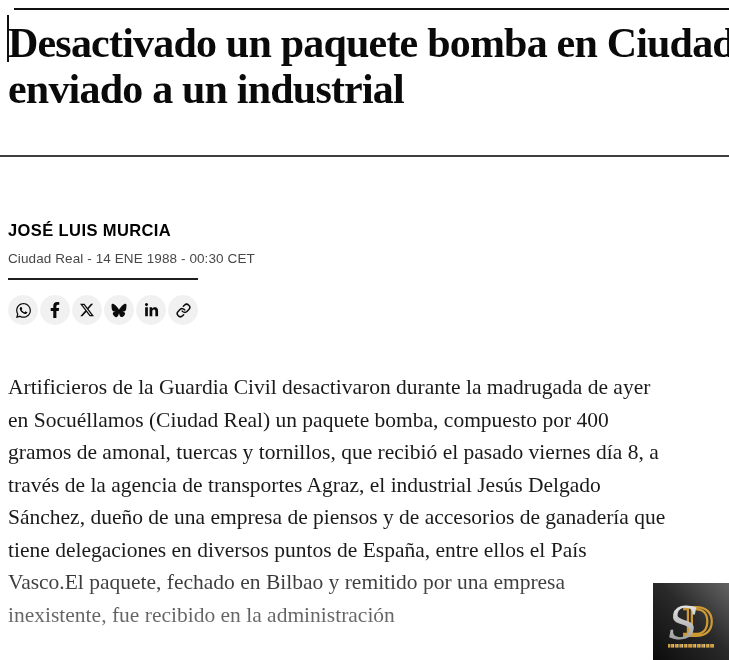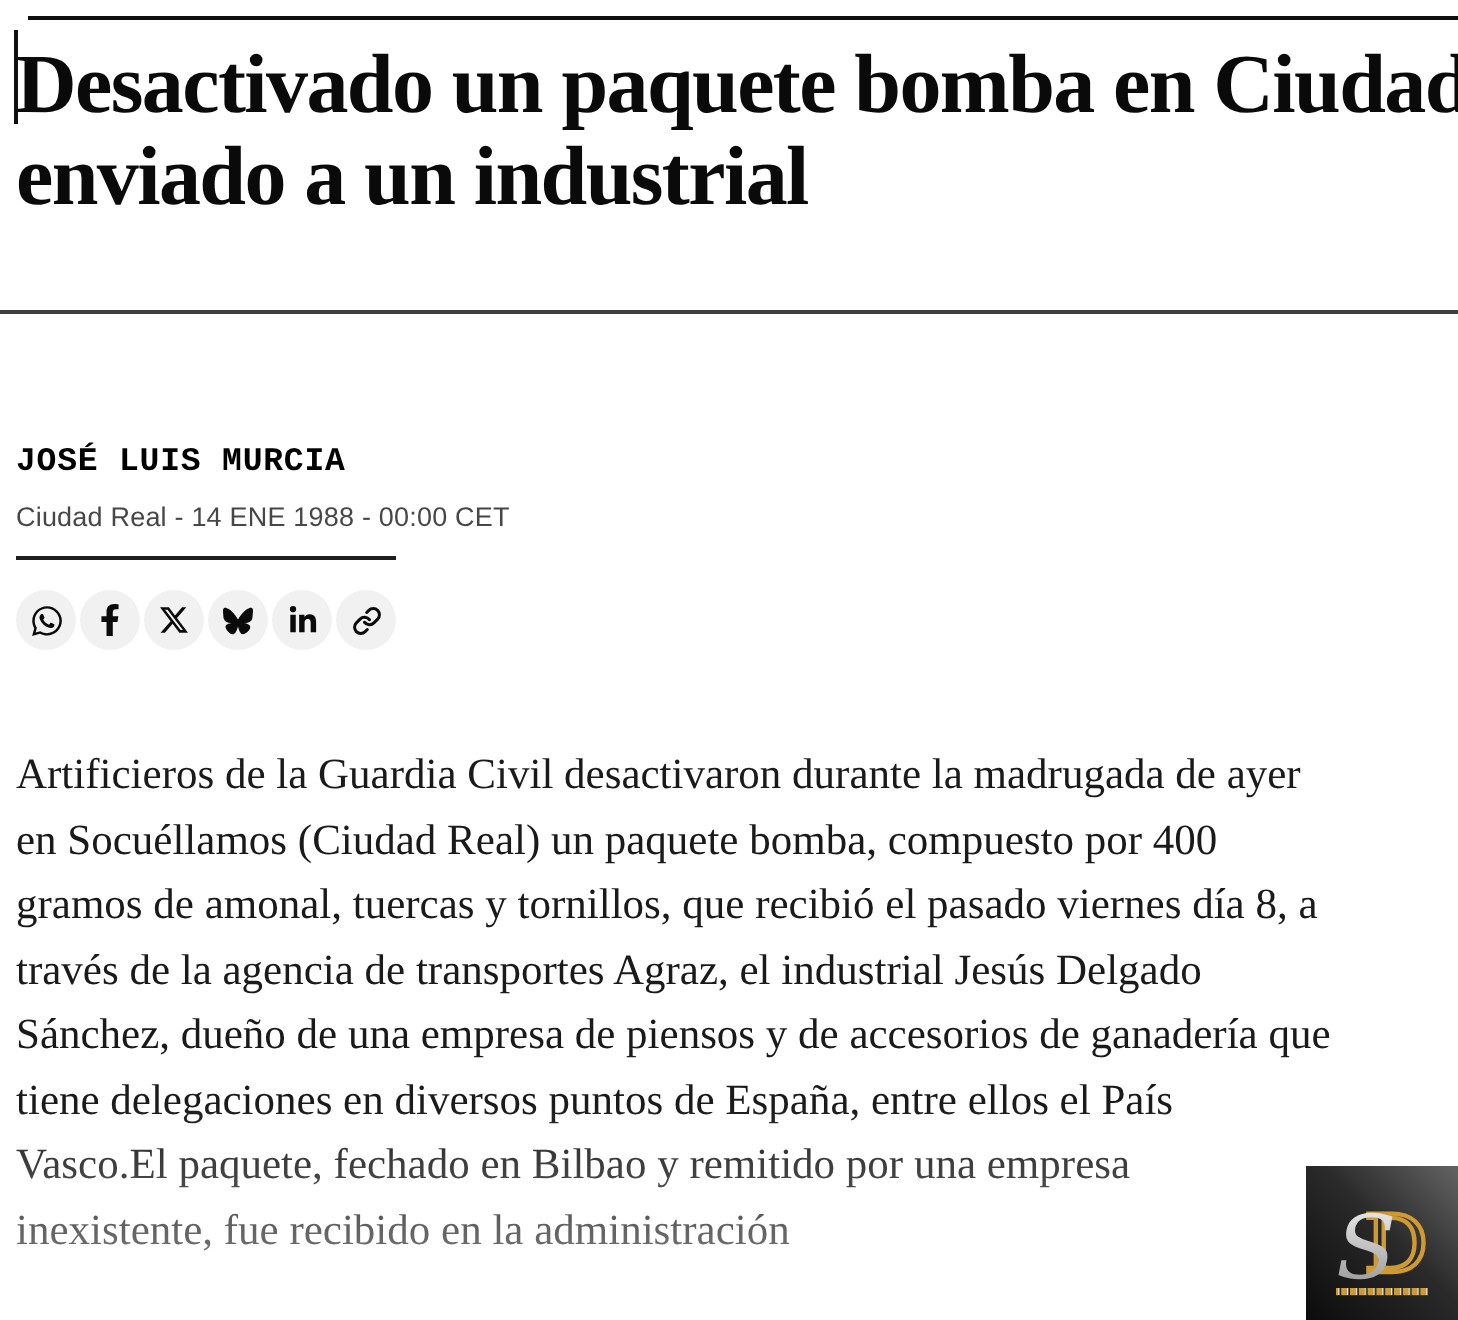--- a/index.html
+++ b/index.html
@@ -10,21 +10,21 @@
   .caret{position:absolute;left:7px;top:15px;width:2px;height:47px;background:#101010;}
 
   .headline{position:absolute;left:8px;top:20px;margin:0;color:#0a0a0a;
             font-family:"Liberation Serif",serif;font-weight:700;font-size:42px;
             line-height:46px;letter-spacing:-0.8px;white-space:nowrap;}
   .hl-line{display:block;}
 
   .divider-main{position:absolute;left:0;top:155px;width:729px;height:2px;background:#3f3f3f;}
 
   .byline{position:absolute;left:8px;top:221px;color:#000;background:none;border:none;padding:0;
-          font-family:Liberation Mono, monospace;font-weight:700;font-size:16.5px;
+          font-family:Liberation Sans, sans-serif;font-weight:700;font-size:16.5px;
           letter-spacing:0.4px;cursor:pointer;}
   .dateline{position:absolute;left:8px;top:251px;color:#474747;
             font-family:"Liberation Sans",sans-serif;font-size:13.5px;letter-spacing:0.1px;}
   .divider-small{position:absolute;left:8px;top:278px;width:190px;height:2px;background:#1e1e1e;}
 
   .share-bar{position:absolute;left:8px;top:295px;display:flex;gap:2px;}
   .share-btn{width:30px;height:30px;border-radius:50%;background:#f1f1f2;border:none;padding:0;
              display:flex;align-items:center;justify-content:center;cursor:pointer;}
   .share-btn svg{display:block;}
 
@@ -48,21 +48,21 @@
 
   <h1 class="headline">
     <span class="hl-line">Desactivado un paquete bomba en Ciudad Real</span>
     <span class="hl-line">enviado a un industrial</span>
   </h1>
 
   <div class="divider-main"></div>
 
   <button class="byline">JOSÉ LUIS MURCIA</button>
 
-  <div class="dateline">Ciudad Real - 14 ENE 1988 - 00:00 CET</div>
+  <div class="dateline">Ciudad Real - 14 ENE 1988 - 00:30 CET</div>
 
   <div class="divider-small"></div>
 
   <div class="share-bar">
 
     <button class="share-btn" aria-label="whatsapp">
       <svg width="17" height="17" viewBox="0 0 448 512">
         <path fill="#0b0b0b" d="M380.9 97.1C339 55.1 283.2 32 223.9 32c-122.4 0-222 99.6-222 222 0 39.1 10.2 77.3 29.6 111L0 480l117.7-30.9c32.4 17.7 68.9 27 106.1 27h.1c122.3 0 224.1-99.6 224.1-222 0-59.3-25.2-115-67.1-157zm-157 341.6c-33.2 0-65.7-8.9-94-25.7l-6.7-4-69.8 18.3L72 359.2l-4.4-7c-18.5-29.4-28.2-63.3-28.2-98.2 0-101.7 82.8-184.5 184.6-184.5 49.3 0 95.6 19.2 130.4 54.1 34.8 34.9 56.2 81.2 56.1 130.5 0 101.8-84.9 184.6-186.6 184.6zm101.2-138.2c-5.5-2.8-32.8-16.2-37.9-18-5.1-1.9-8.8-2.8-12.5 2.8-3.7 5.6-14.3 18-17.6 21.8-3.2 3.7-6.5 4.2-12 1.4-32.6-16.3-54-29.1-75.5-66-5.7-9.8 5.7-9.1 16.3-30.3 1.8-3.7.9-6.9-.5-9.7-1.4-2.8-12.5-30.1-17.1-41.2-4.5-10.8-9.1-9.3-12.5-9.5-3.2-.2-6.9-.2-10.6-.2-3.7 0-9.7 1.4-14.8 6.9-5.1 5.6-19.4 19-19.4 46.3 0 27.3 19.9 53.7 22.6 57.4 2.8 3.7 39.1 59.7 94.8 83.8 35.2 15.2 49 16.5 66.6 13.9 10.7-1.6 32.8-13.4 37.4-26.4 4.6-13 4.6-24.1 3.2-26.4-1.3-2.5-5-3.9-10.5-6.6z"></path>
       </svg>
     </button>

